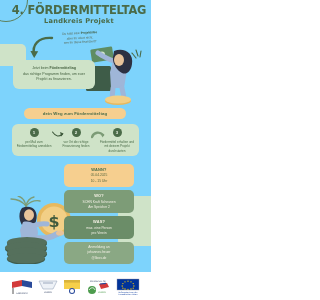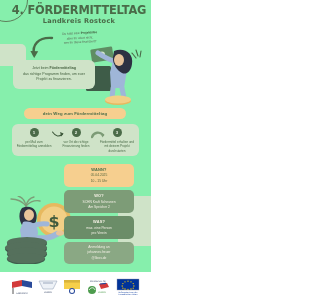--- a/index.html
+++ b/index.html
@@ -5,21 +5,21 @@
   * { box-sizing: border-box; margin: 0; padding: 0; }
   html, body {
     width: 151px; height: 300px;
     background: #ffffff;
     font-family: "Liberation Sans", sans-serif;
     overflow: hidden;
   }
   .poster {
     position: relative;
     width: 151px; height: 300px;
-    background: #86efac;
+    background: #7dd3fc;
     overflow: hidden;
   }
 
   
   .header {
     position: absolute; left: 0; top: 0;
     width: 151px; height: 34px;
     z-index: 6;
   }
   .hdr-arc {
@@ -202,21 +202,21 @@
 <body>
 
 <div class="poster">
 
   <div class="bg-block-a"></div>
   <div class="bg-block-b"></div>
 
   <div class="header">
     <div class="hdr-arc"></div>
     <div class="title">4. FÖRDERMITTELTAG</div>
-    <div class="subtitle">Landkreis Rostock</div>
+    <div class="subtitle">Landkreis Projekt</div>
   </div>
 
   <div class="question">
     <span>Du habt eine</span>
     <b>Projektidee</b><br>
     <span>aber ihr wisst nicht,</span><br>
     <span>wer ihr diese finanziert?</span>
   </div>
 
   <svg class="curve-arrow" width="26" height="26" viewBox="0 0 26 26">

